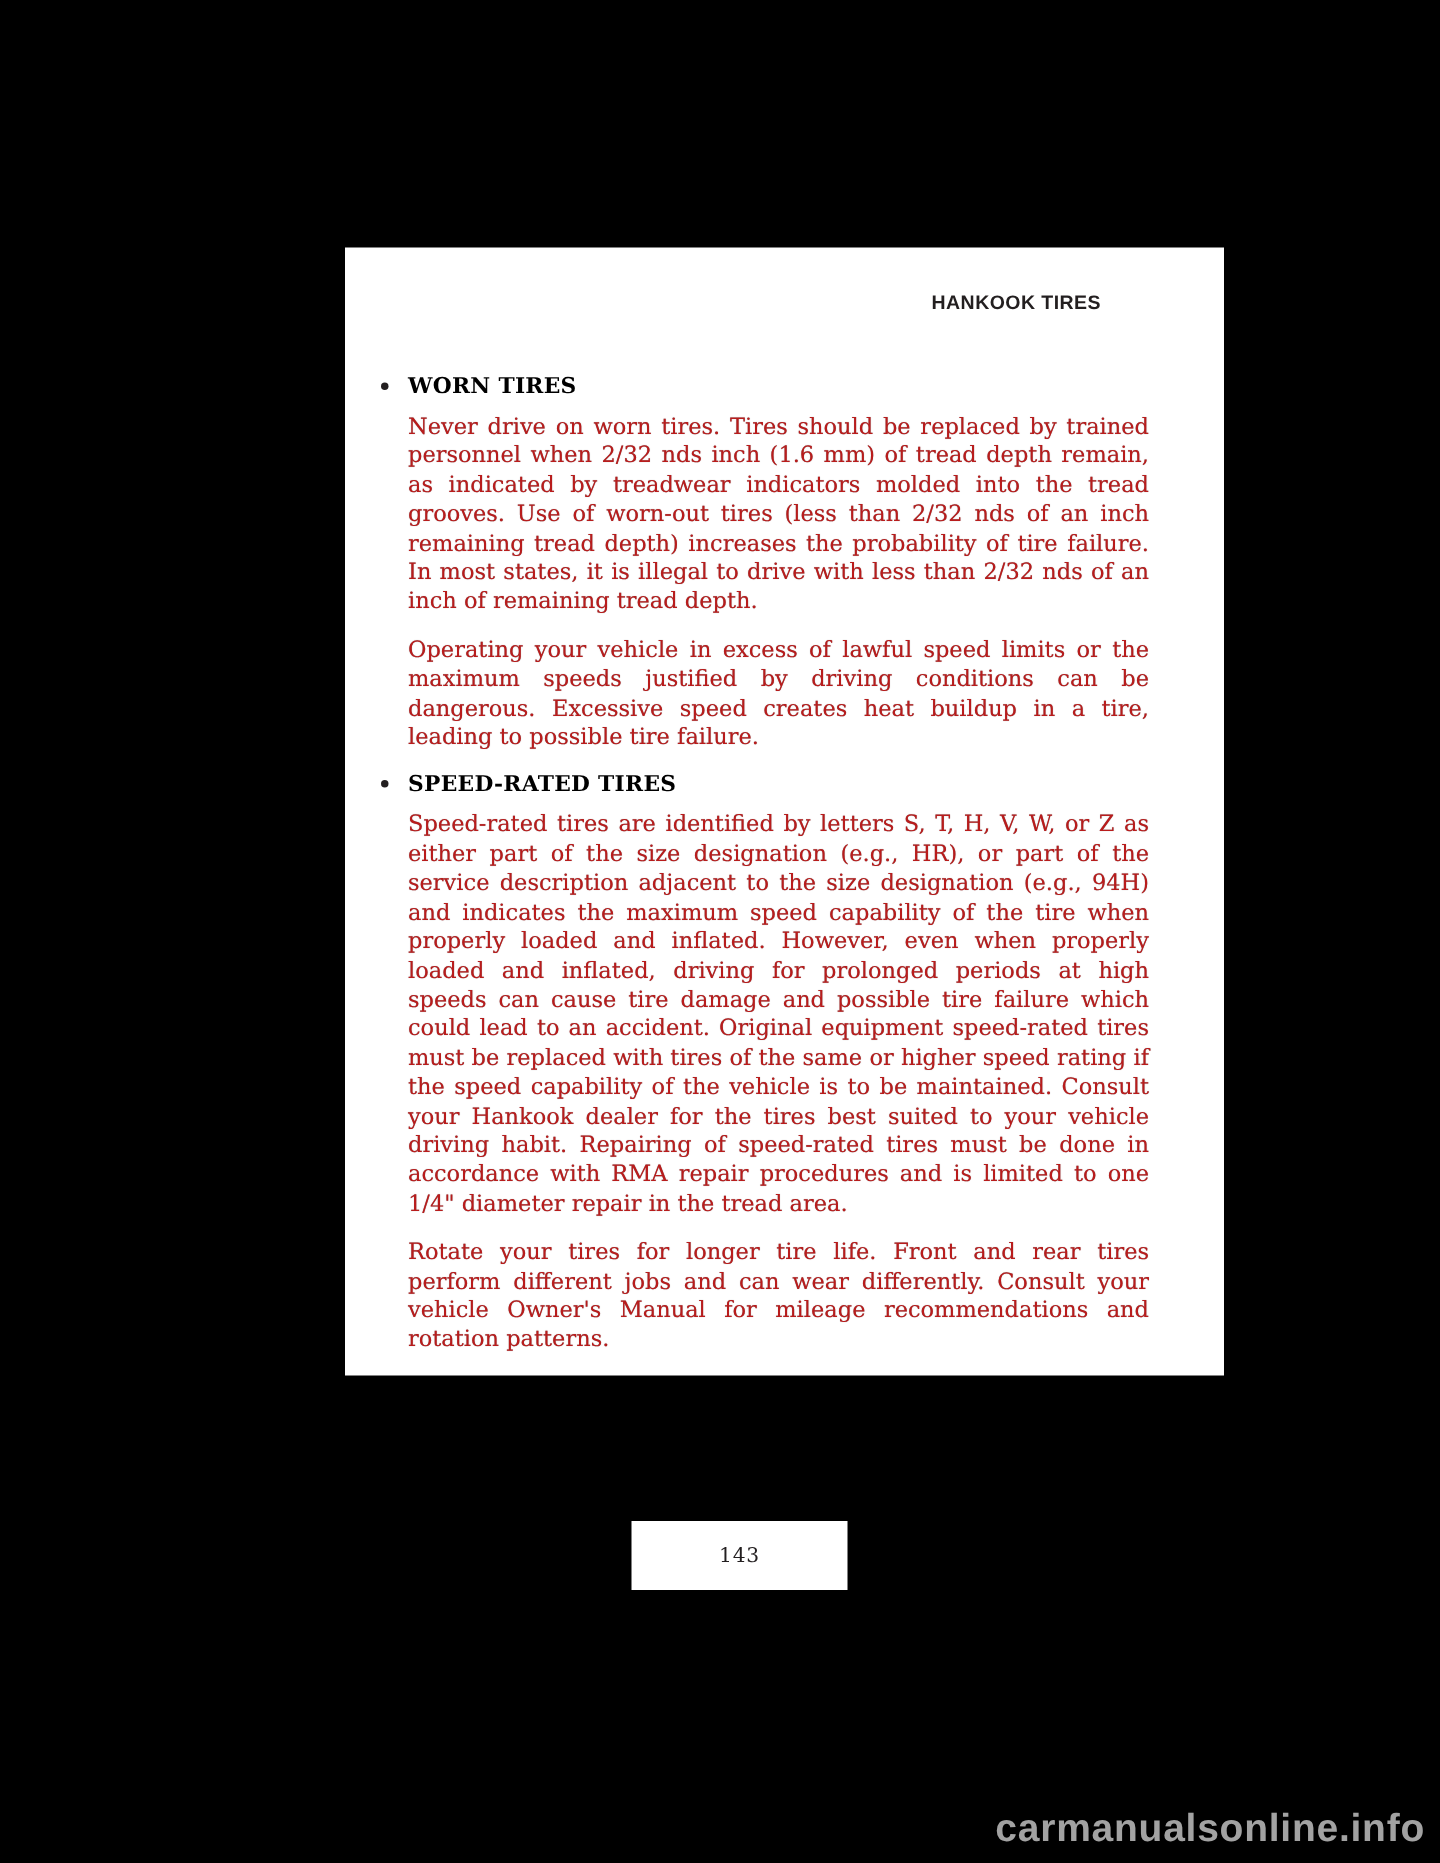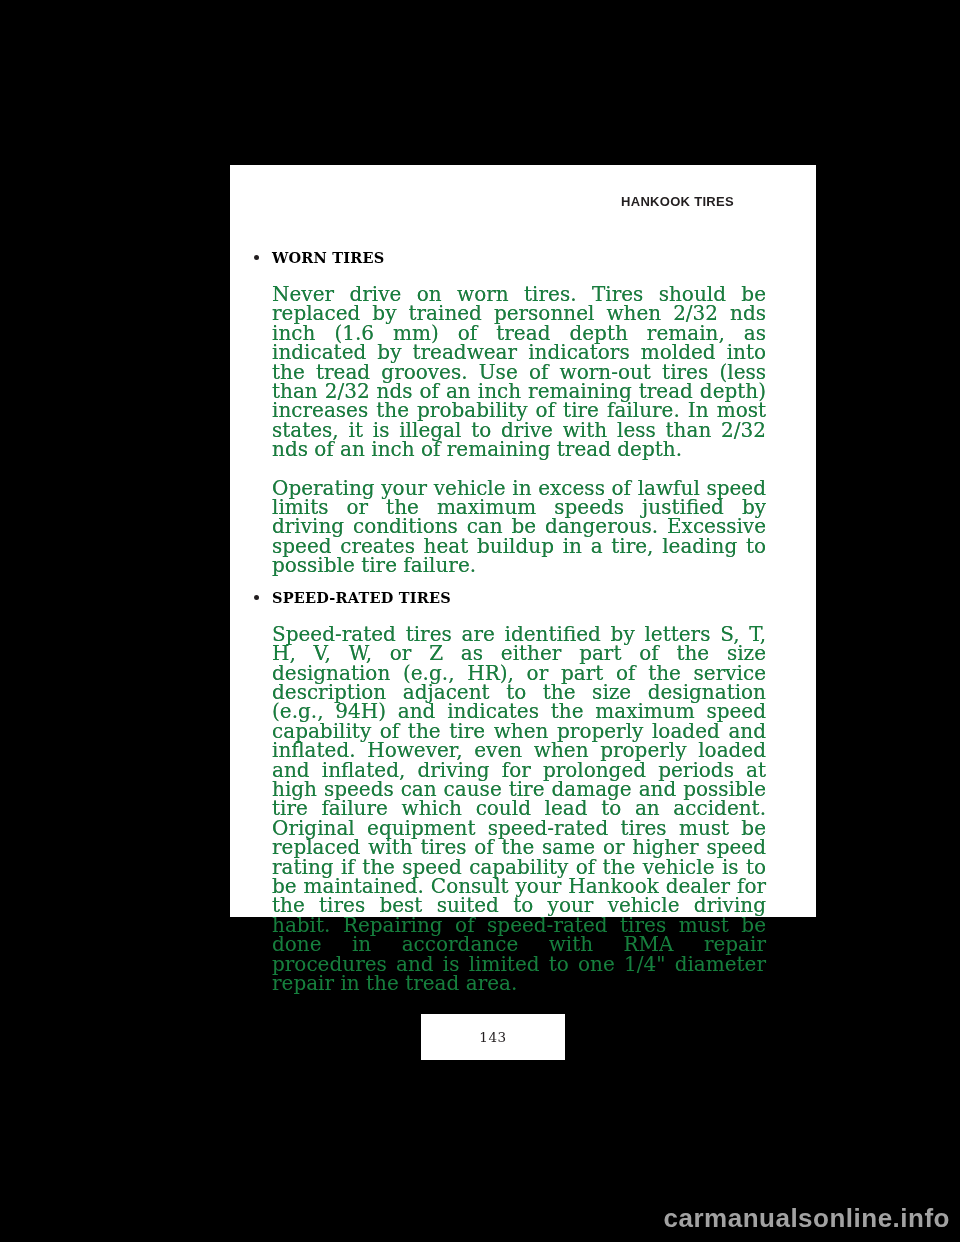--- a/index.html
+++ b/index.html
@@ -42,26 +42,26 @@
     color:#000000;
   }
   .bullet {
     position:absolute;
     left:4px; top:6px;
     width:5px; height:5px;
     border-radius:50%;
     background:#231f20;
   }
   .section-body {
-    margin:19px 0 0 22px;
+    margin:9px 0 0 22px;
     width:494px;
-    font-size:20px;
+    font-size:15px;
     line-height:19.4px;
     text-align:justify;
-    color:#15803d;
+    color:#b91c1c;
     text-shadow:0 0 0.5px rgba(35,31,32,0.55);
   }
   .pageno-patch {
     position:absolute;
     left:421px; top:1014px;
     width:144px; height:46px;
     background:#ffffff;
     display:flex;
     align-items:center;
     justify-content:center;
@@ -103,20 +103,21 @@
     </div>
 
     <div class="section">
       <div class="section-head">
         <span class="bullet"></span><span>SPEED-RATED TIRES</span>
       </div>
       <div class="section-body">Speed-rated tires are identified by letters S, T, H, V, W, or Z as either part of the size designation (e.g., HR), or part of the service description adjacent to the size designation (e.g., 94H) and indicates the maximum speed capability of the tire when properly loaded and inflated. However, even when properly loaded and inflated, driving for prolonged periods at high speeds can cause tire damage and possible tire failure which could lead to an accident. Original equipment speed-rated tires must be replaced with tires of the same or higher speed rating if the speed capability of the vehicle is to be maintained. Consult your Hankook dealer for the tires best suited to your vehicle driving habit. Repairing of speed-rated tires must be done in accordance with RMA repair procedures and is limited to one 1/4" diameter repair in the tread area.</div>
     </div>
 
     <div class="section">
+      <div class="section-body">Rotate your tires for longer tire life. Front and rear tires perform different jobs and can wear differently. Consult your vehicle Owner's Manual for mileage recommendations and rotation patterns.</div>
     </div>
 
   </div>
 </div>
 
 <div class="pageno-patch">
   <span class="pageno">143</span>
 </div>
 
 <div class="watermark">carmanualsonline.info</div>

